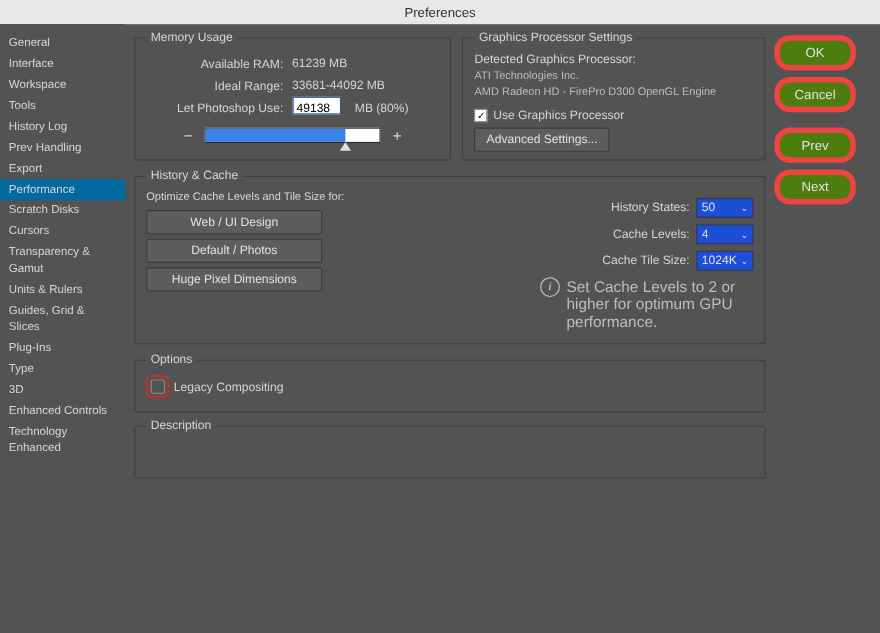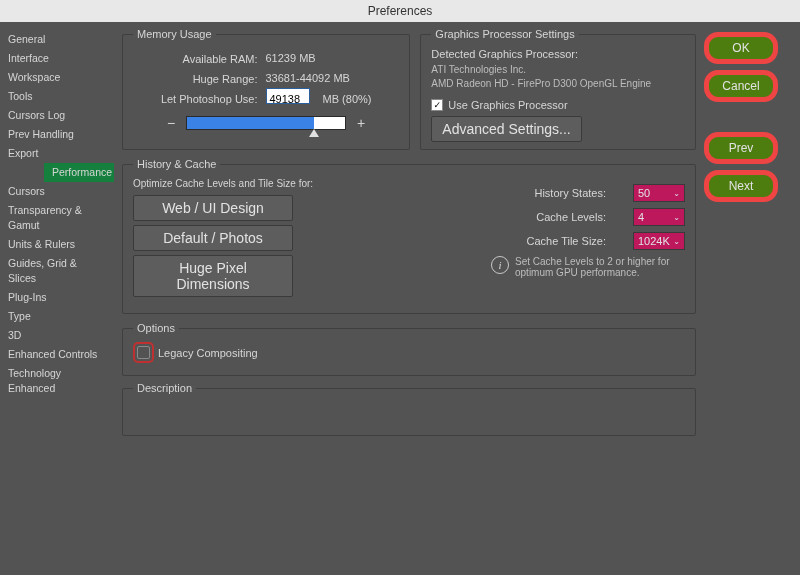--- a/index.html
+++ b/index.html
@@ -1,97 +1,98 @@
 <!DOCTYPE html>
 <html><head>
 <meta charset="utf-8">
 <style>
 * { margin: 0; padding: 0; box-sizing: border-box; font-family: -apple-system, "Helvetica Neue", Arial, sans-serif; }
 body { background: #535353; width: 800px; height: 575px; overflow: hidden; }
 .titlebar { background: #e8e8e8; height: 22px; display: flex; align-items: center; justify-content: center; font-size: 12px; color: #333; }
 .content { display: flex; height: calc(100% - 22px); }
 .sidebar { width: 114px; background: #535353; padding: 8px 0; overflow: hidden; }
 .sidebar-item { padding: 2px 8px; font-size: 10.5px; color: #d6d6d6; cursor: pointer; line-height: 15px; }
-.sidebar-item.selected { background: #15803d; margin-left: 44px; }
+.sidebar-item.selected { background: #0369a1; }
 .main { flex: 1; padding: 6px 8px; font-size: 11px; color: #d6d6d6; display: flex; gap: 8px; }
 .col-left { flex: 1; display: flex; flex-direction: column; gap: 8px; }
 .col-right { width: 88px; display: flex; flex-direction: column; gap: 6px; padding-top: 4px; }
 fieldset { border: 1px solid #3f3f3f; border-radius: 2px; padding: 8px 10px 12px; position: relative; }
 legend { padding: 0 4px; font-size: 11px; color: #d6d6d6; }
 .row-flex { display: flex; gap: 10px; }
 .mem-labels { text-align: right; line-height: 20px; }
 .mem-vals { line-height: 20px; }
 .input-box { background: #fff; color: #000; border: 1px solid #2c5f9e; width: 44px; height: 16px; font-size: 11px; padding: 0 3px; display: inline-block; text-align: left; }
 .slider-row { display: flex; align-items: center; gap: 8px; margin-top: 6px; justify-content: center; }
 .minus, .plus { color: #d6d6d6; font-size: 14px; width: 14px; text-align: center; cursor: pointer; }
 .slider { position: relative; width: 160px; height: 14px; background: #fff; border: 1px solid #2a2a2a; }
 .slider-fill { position: absolute; left: 0; top: 0; bottom: 0; width: 80%; background: #3b82e6; }
 .slider-thumb { position: absolute; bottom: -8px; left: 80%; transform: translateX(-50%); width: 0; height: 0; border-left: 5px solid transparent; border-right: 5px solid transparent; border-bottom: 8px solid #e0e0e0; }
 .gp-col { flex: 1; }
 .gp-label { font-size: 11px; color: #d6d6d6; margin-bottom: 3px; }
 .gp-text { font-size: 10px; color: #bdbdbd; line-height: 14px; }
 .chk-row { display: flex; align-items: center; gap: 5px; margin-top: 8px; }
 .chk { width: 12px; height: 12px; background: #fff; border: 1px solid #888; display: inline-flex; align-items: center; justify-content: center; font-size: 9px; color: #000; }
-.btn { background: #5d5d5d; border: 1px solid #3a3a3a; color: #e2e2e2; font-size: 14px; padding: 4px 10px; cursor: pointer; text-align: center; border-radius: 2px; }
+.btn { background: #5d5d5d; border: 1px solid #3a3a3a; color: #e2e2e2; font-size: 11px; padding: 4px 10px; cursor: pointer; text-align: center; border-radius: 2px; }
 .btn.wide { width: 160px; margin: 4px 0; display: block; }
 .btn.action { border-radius: 14px; background: #4d7c0f; border: 5px solid #ef4444; padding: 4px 0; width: 74px; font-size: 12px; }
 .hc-left { width: 240px; }
 .hc-right { flex: 1; }
 .opt-label { font-size: 10px; margin-bottom: 6px; }
 .kv { display: flex; align-items: center; justify-content: flex-end; gap: 6px; margin: 6px 0; }
 .kv label { text-align: right; }
-.sel { background: #be185d; border: 1px solid #3a3a3a; color: #e2e2e2; padding: 2px 4px; font-size: 11px; width: 52px; display: flex; justify-content: space-between; align-items: center; margin-left: 21px; }
+.sel { background: #1d4ed8; border: 1px solid #3a3a3a; color: #e2e2e2; padding: 2px 4px; font-size: 11px; width: 52px; display: flex; justify-content: space-between; align-items: center; }
 .chev { font-size: 8px; }
 .info-row { display: flex; gap: 6px; align-items: flex-start; justify-content: flex-end; margin-top: 4px; }
 .info-icon { width: 18px; height: 18px; border: 1.5px solid #c8c8c8; border-radius: 50%; display: flex; align-items: center; justify-content: center; font-size: 11px; font-family: Georgia, serif; font-style: italic; }
-.info-txt { font-size: 10px; color: #bdbdbd; max-width: 170px; }
+.info-txt { font-size: 14px; color: #bdbdbd; max-width: 170px; }
 .legacy-chk { width: 13px; height: 13px; border: 1px solid #8a8a8a; background: #535353; display: inline-block; border-radius: 2px; }
 .red-ring { border: 2px solid #c03030; border-radius: 5px; padding: 2px; display: inline-flex; margin-right: 4px; }
 .desc-box { border: 1px solid #3f3f3f; padding: 8px 10px; min-height: 48px; border-radius: 2px; margin-top: 4px; position: relative; }
 .desc-box .lbl { position: absolute; top: -7px; left: 10px; background: #535353; padding: 0 4px; font-size: 11px; }
 .mem-block { display:flex; justify-content:center;align-items:center; }
 </style>
 </head>
 <body>
 
 <div class="titlebar">
   <span>Preferences</span>
 </div>
 
 <div class="content">
   <div class="sidebar" id="sidebar">
       <div class="sidebar-item">General</div>
       <div class="sidebar-item">Interface</div>
       <div class="sidebar-item">Workspace</div>
       <div class="sidebar-item">Tools</div>
-      <div class="sidebar-item">Cursors Log</div>
+      <div class="sidebar-item">History Log</div>
       <div class="sidebar-item">Prev Handling</div>
       <div class="sidebar-item">Export</div>
       <div class="sidebar-item selected">Performance</div>
+      <div class="sidebar-item">Scratch Disks</div>
       <div class="sidebar-item">Cursors</div>
       <div class="sidebar-item">Transparency &amp; Gamut</div>
       <div class="sidebar-item">Units &amp; Rulers</div>
       <div class="sidebar-item">Guides, Grid &amp; Slices</div>
       <div class="sidebar-item">Plug-Ins</div>
       <div class="sidebar-item">Type</div>
       <div class="sidebar-item">3D</div>
       <div class="sidebar-item">Enhanced Controls</div>
       <div class="sidebar-item">Technology Enhanced</div>
     </div>
 
   <div class="main">
     <div class="col-left">
 
       <div class="row-flex">
         <fieldset style="flex:1.05">
           <legend>Memory Usage</legend>
           <div class="mem-block">
             <div class="mem-labels">
               <div>Available RAM:</div>
-              <div>Huge Range:</div>
+              <div>Ideal Range:</div>
               <div>Let Photoshop Use:</div>
             </div>
             <div class="mem-vals" style="margin-left:8px">
               <div>61239 MB</div>
               <div>33681-44092 MB</div>
               <div>
                 <span class="input-box">49138</span>
                 <span style="margin-left:10px">MB (80%)</span>
               </div>
             </div>
@@ -172,17 +173,17 @@
 
       <div class="desc-box">
         <span class="lbl">Description</span>
       </div>
 
     </div>
 
     <div class="col-right">
       <span class="btn action">OK</span>
       <span class="btn action">Cancel</span>
-      <span class="btn action" style="margin-top:24px">Prev</span>
+      <span class="btn action" style="margin-top:8px">Prev</span>
       <span class="btn action">Next</span>
     </div>
   </div>
 </div>
 
 </body></html>

